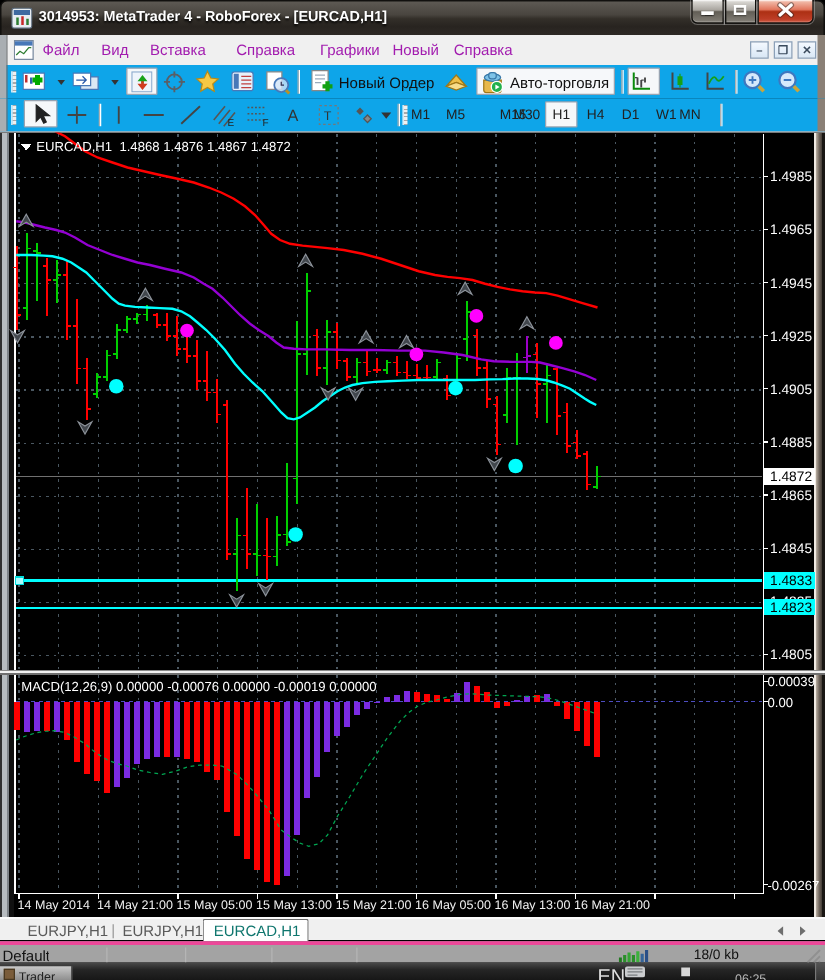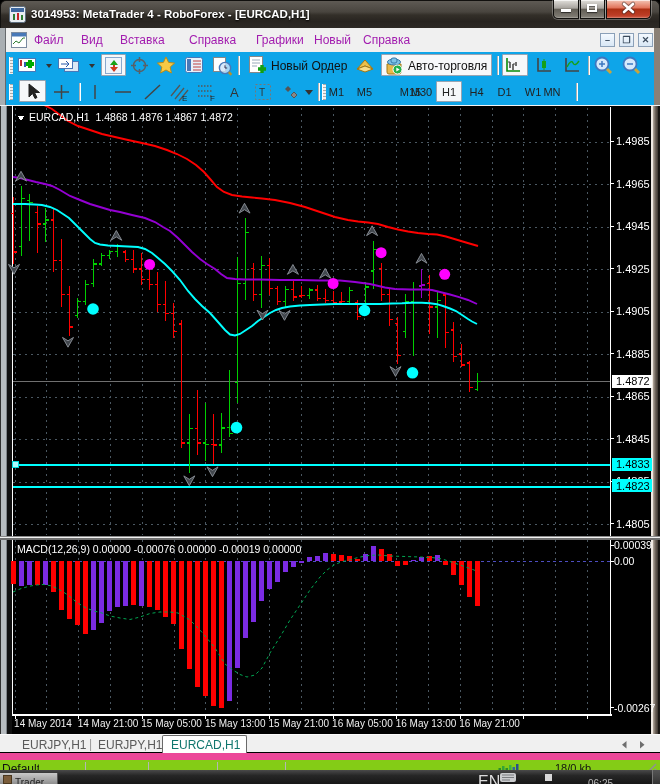--- a/index.html
+++ b/index.html
@@ -19,21 +19,21 @@
 .tbar{left:0;width:660px;height:27px;background:#0ea5e9;border-left:5px solid #a9aeb2;border-right:6px solid #8a8076;box-shadow:inset 1px 0 0 #66696c}
 #tb1{top:52px}
 #tb2{top:79px;height:26px;box-shadow:inset 1px 0 0 #66696c}
 .grip{position:absolute;width:4px;top:5px;bottom:5px;background:repeating-linear-gradient(#aaa 0 1px,#f0f0f0 1px 3px);border-left:1px solid #fff}
 .vsep{position:absolute;width:1px;top:4px;bottom:4px;background:#b0b0b0;box-shadow:1px 0 0 #fff}
 .pressed{position:absolute;border:1px solid #98a4b2;background:#f6f8fa;border-radius:1px}
 .tbtxt{position:absolute;font-size:12px;color:#111}
 .tf{position:absolute;top:3px;height:20px;font-size:11px;color:#222;text-align:center;line-height:20px}
 .tabtxt{position:absolute;font-size:12px;color:#5a5a5a}
 
-#status{left:0;top:753px;width:660px;height:17px;background:#84cc16;border-top:7px solid #ec4899}
+#status{left:0;top:753px;width:660px;height:17px;background:#a3a3a3;border-top:3px solid #ec4899}
 
 #task{left:0;top:770px;width:660px;height:14px;background:linear-gradient(#4a4a4a,#262626 40%,#171717)}
 </style></head><body>
 
 <div class="abs" style="left:0;top:105px;width:660px;height:1px;background:#f2f2f2"></div>
 <svg width="660" height="646" viewBox="0 0 660 646" style="position:absolute;left:0;top:106px" shape-rendering="crispEdges" font-family="Liberation Sans, sans-serif">
 <rect x="0" y="0" width="660" height="646" fill="#000"></rect>
 <rect x="0" y="0" width="1.2" height="646" fill="#303030"></rect>
 <rect x="1.2" y="0" width="4.3" height="646" fill="#b7bcc0"></rect>
 <rect x="5.5" y="0" width="1.5" height="646" fill="#7e8388"></rect>

